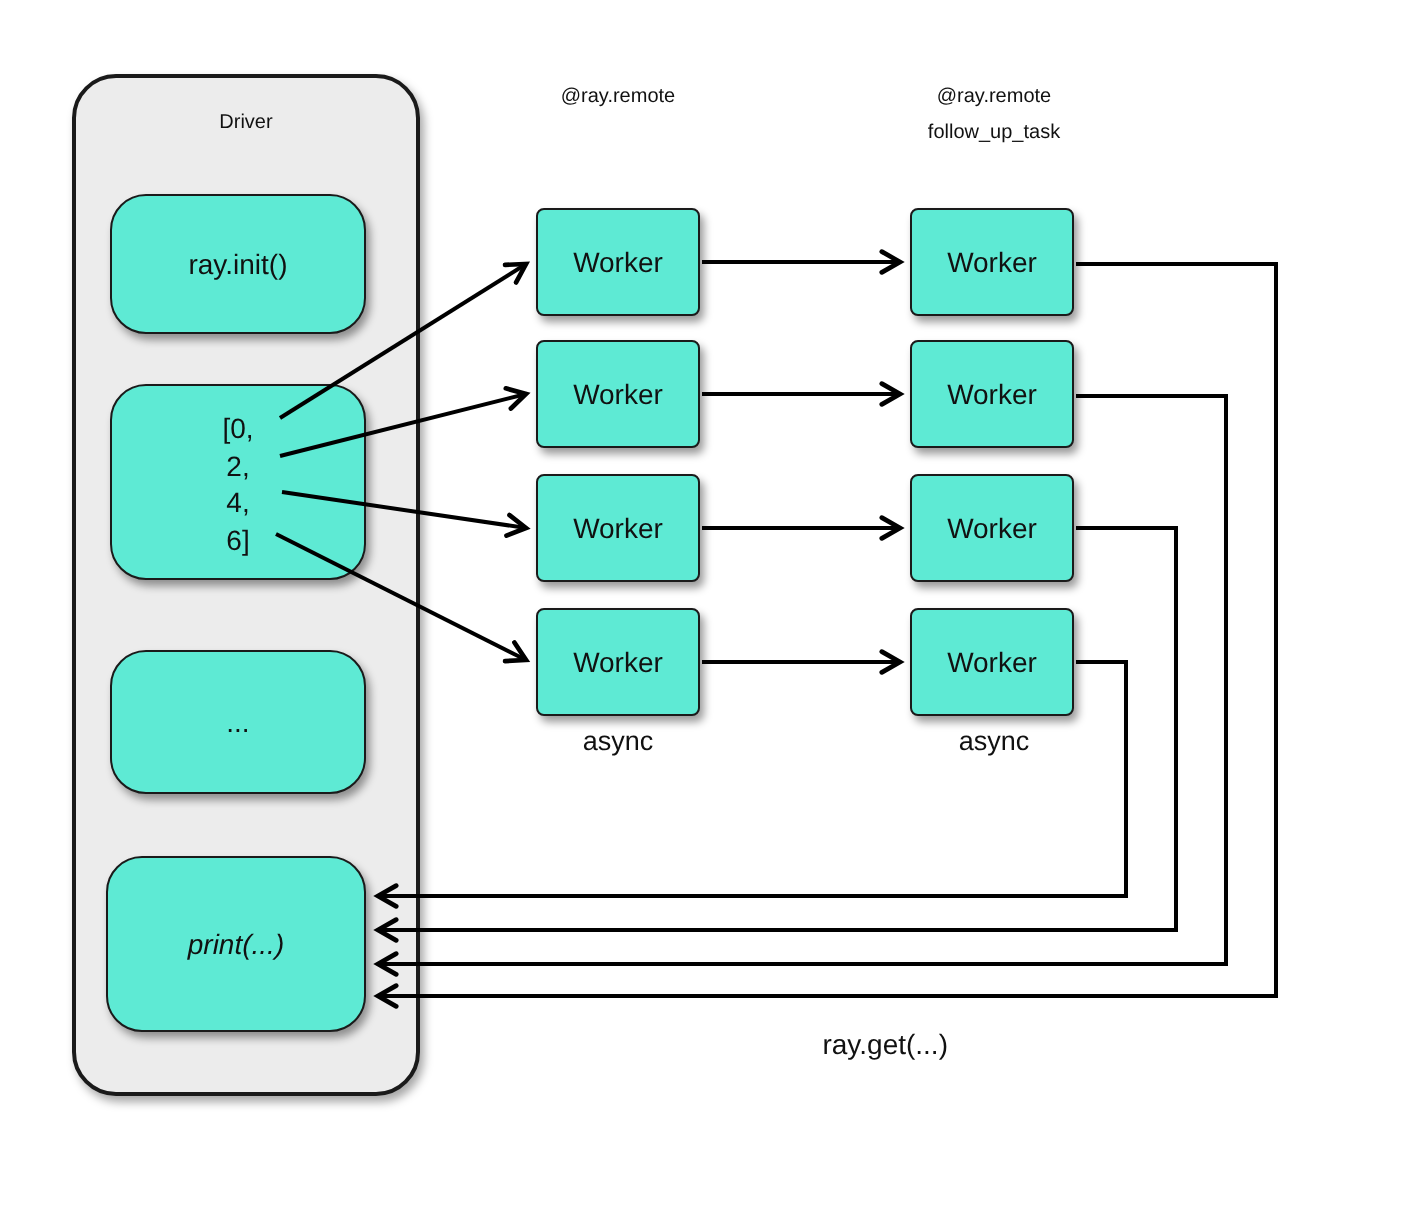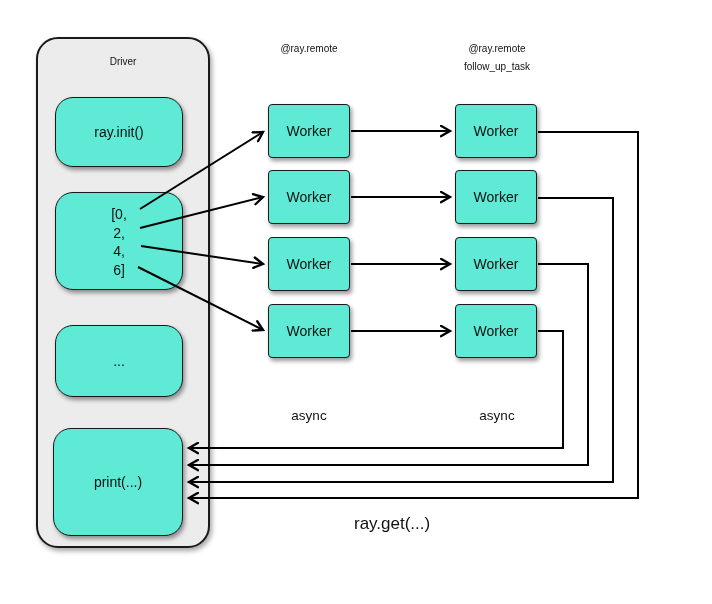--- a/index.html
+++ b/index.html
@@ -40,21 +40,21 @@
     box-sizing: border-box;
     display: flex;
     align-items: center;
     justify-content: center;
     font-size: 14px;
   }
   .driver-box { left: 55px; width: 128px; }
   .box-init     { top: 97px;  height: 70px; }
   .box-list     { top: 192px; height: 98px; flex-direction: column; line-height: 18.5px; padding-top: 2px; }
   .box-ellipsis { top: 325px; height: 72px; }
-  .box-print    { left: 53px; top: 428px; width: 130px; height: 108px; }
+  .box-print    { left: 53px; top: 428px; width: 130px; height: 88px; font-style: italic; }
   .box-list span { display: block; text-align: center; }
   .worker {
     width: 82px; height: 54px;
     border-radius: 4px;
   }
   .col1 { left: 268px; }
   .col2 { left: 455px; }
   .row1 { top: 104px; }
   .row2 { top: 170px; }
   .row3 { top: 237px; }
@@ -68,30 +68,29 @@
     line-height: 18px;
   }
   .col-header.h1 { left: 229px; }
   .col-header.h2 { left: 417px; }
   .async-label {
     position: absolute;
     top: 363px;
     width: 80px;
     text-align: center;
     font-size: 13.5px;
-    margin-top: 45px;
   }
   .async-label.a1 { left: 269px; }
   .async-label.a2 { left: 457px; }
   .rayget-label {
     position: absolute;
     left: 354px; top: 514px;
     width: 120px;
-    text-align: left;
-    font-size: 17px;
+    text-align: right;
+    font-size: 14px;
   }
   .arrows {
     position: absolute;
     left: 0; top: 0;
     width: 712px; height: 604px;
     pointer-events: none;
   }
 </style>
 </head>
 <body>

